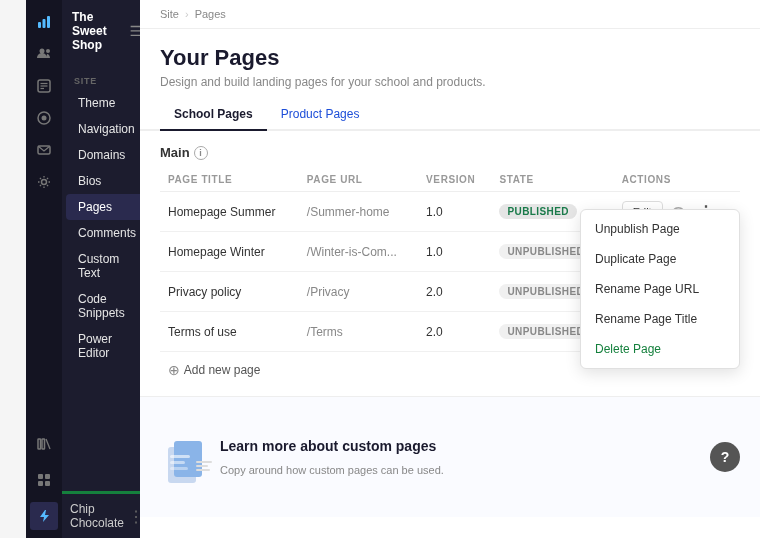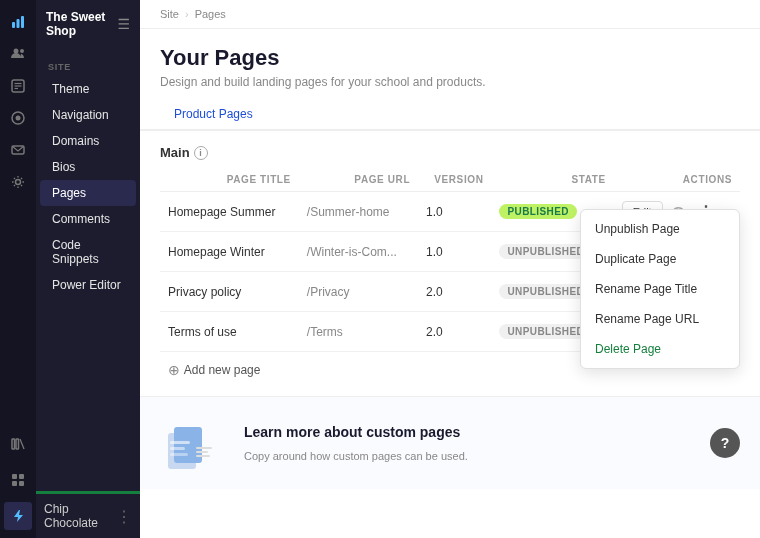--- a/index.html
+++ b/index.html
@@ -124,21 +124,21 @@
       color: #888;
       cursor: pointer;
     }
 
     .pages-table {
       width: 100%;
       border-collapse: collapse;
       font-size: 12px;
     }
     .pages-table th {
-      text-align: right;
+      text-align: left;
       font-size: 10px;
       font-weight: 700;
       color: #999;
       letter-spacing: 0.06em;
       text-transform: uppercase;
       padding: 6px 8px;
       border-bottom: 1px solid #eee;
       margin-top: 8px;
     }
     .pages-table td {
@@ -149,21 +149,21 @@
     }
 
     .state-badge {
       display: inline-block;
       padding: 2px 8px;
       border-radius: 10px;
       font-size: 10px;
       font-weight: 600;
       letter-spacing: 0.04em;
     }
-    .state-badge.published { background: #bef264; color: #1a7a4a; }
+    .state-badge.published { background: #e5e5e5; color: #1a7a4a; }
     .state-badge.unpublished { background: #f0f0f0; color: #888; }
 
     .edit-btn {
       padding: 4px 10px;
       border: 1px solid #ddd;
       border-radius: 4px;
       background: #fff;
       font-size: 11px;
       color: #333;
       cursor: pointer;
@@ -189,22 +189,22 @@
       padding: 10px 8px;
       font-size: 12px;
       color: #555;
       cursor: pointer;
     }
     .add-icon { font-size: 14px; color: #888; }
 
     .learn-section {
       display: flex;
       align-items: center;
-      gap: 24px;
-      padding: 16px 20px;
+      gap: 0;
+      padding: 30px 20px;
       background: #fafbff;
       border-top: 1px solid #eee;
       margin-top: 8px;
     }
     .learn-illustration {
       width: 60px;
       height: 60px;
       flex-shrink: 0;
     }
     .learn-text h3 { font-size: 14px; font-weight: 700; color: #1a1a2e; }
@@ -249,20 +249,21 @@
     
     .app-wrapper {
       display: flex;
       width: 760px;
       height: 538px;
     }
     .left-panel {
       display: flex;
       width: 140px;
       flex-shrink: 0;
+      padding-left: 26px;
     }
     .icon-nav {
       width: 36px;
       background: #141422;
       display: flex;
       flex-direction: column;
       align-items: center;
       padding-top: 8px;
       gap: 4px;
       flex-shrink: 0;
@@ -390,20 +391,23 @@
         <div class="sidebar-item">
           <span>Bios</span>
         </div>
         <div class="sidebar-item active" style="background: #2a2a4e; border-radius: 4px;">
           <span>Pages</span>
         </div>
         <div class="sidebar-item">
           <span>Comments</span>
         </div>
         <div class="sidebar-item">
+          <span>Custom Text</span>
+        </div>
+        <div class="sidebar-item">
           <span>Code Snippets</span>
         </div>
         <div class="sidebar-item">
           <span>Power Editor</span>
         </div>
       </div>
       <div class="sidebar-bottom">
         <span class="sidebar-bottom-name">Chip Chocolate</span>
         <span style="color: #666; cursor: pointer;">⋮</span>
       </div>
@@ -416,20 +420,21 @@
       <span class="breadcrumb-sep">›</span>
       <span>Pages</span>
     </div>
 
     <div class="page-header">
       <div class="page-title">Your Pages</div>
       <div class="page-subtitle">Design and build landing pages for your school and products.</div>
     </div>
 
     <div class="tabs">
+      <div class="tab active">School Pages</div>
       <div class="tab">Product Pages</div>
     </div>
 
     <div class="table-section">
       <div class="section-label">
         <span>Main</span>
         <span class="info-icon">i</span>
       </div>
 
       <table class="pages-table">
@@ -507,22 +512,22 @@
       </table>
 
       <div class="add-page-row">
         <span class="add-icon">⊕</span>
         <span>Add new page</span>
       </div>
 
       <div class="dropdown-menu" id="dropdown">
       <div class="dropdown-item">Unpublish Page</div>
           <div class="dropdown-item">Duplicate Page</div>
+          <div class="dropdown-item">Rename Page URL</div>
           <div class="dropdown-item">Rename Page Title</div>
-          <div class="dropdown-item">Rename Page URL</div>
           <div class="dropdown-item danger">Delete Page</div>
         </div>
     </div>
 
     <div class="learn-section">
       <div class="learn-illustration">
         <svg viewBox="0 0 60 60" width="60" height="60">
           <rect x="8" y="20" width="28" height="36" rx="3" fill="#c8d8f0"></rect>
           <rect x="14" y="14" width="28" height="36" rx="3" fill="#8ab4e8"></rect>
           <rect x="10" y="28" width="20" height="3" rx="1.5" fill="#fff" opacity="0.6"></rect>

